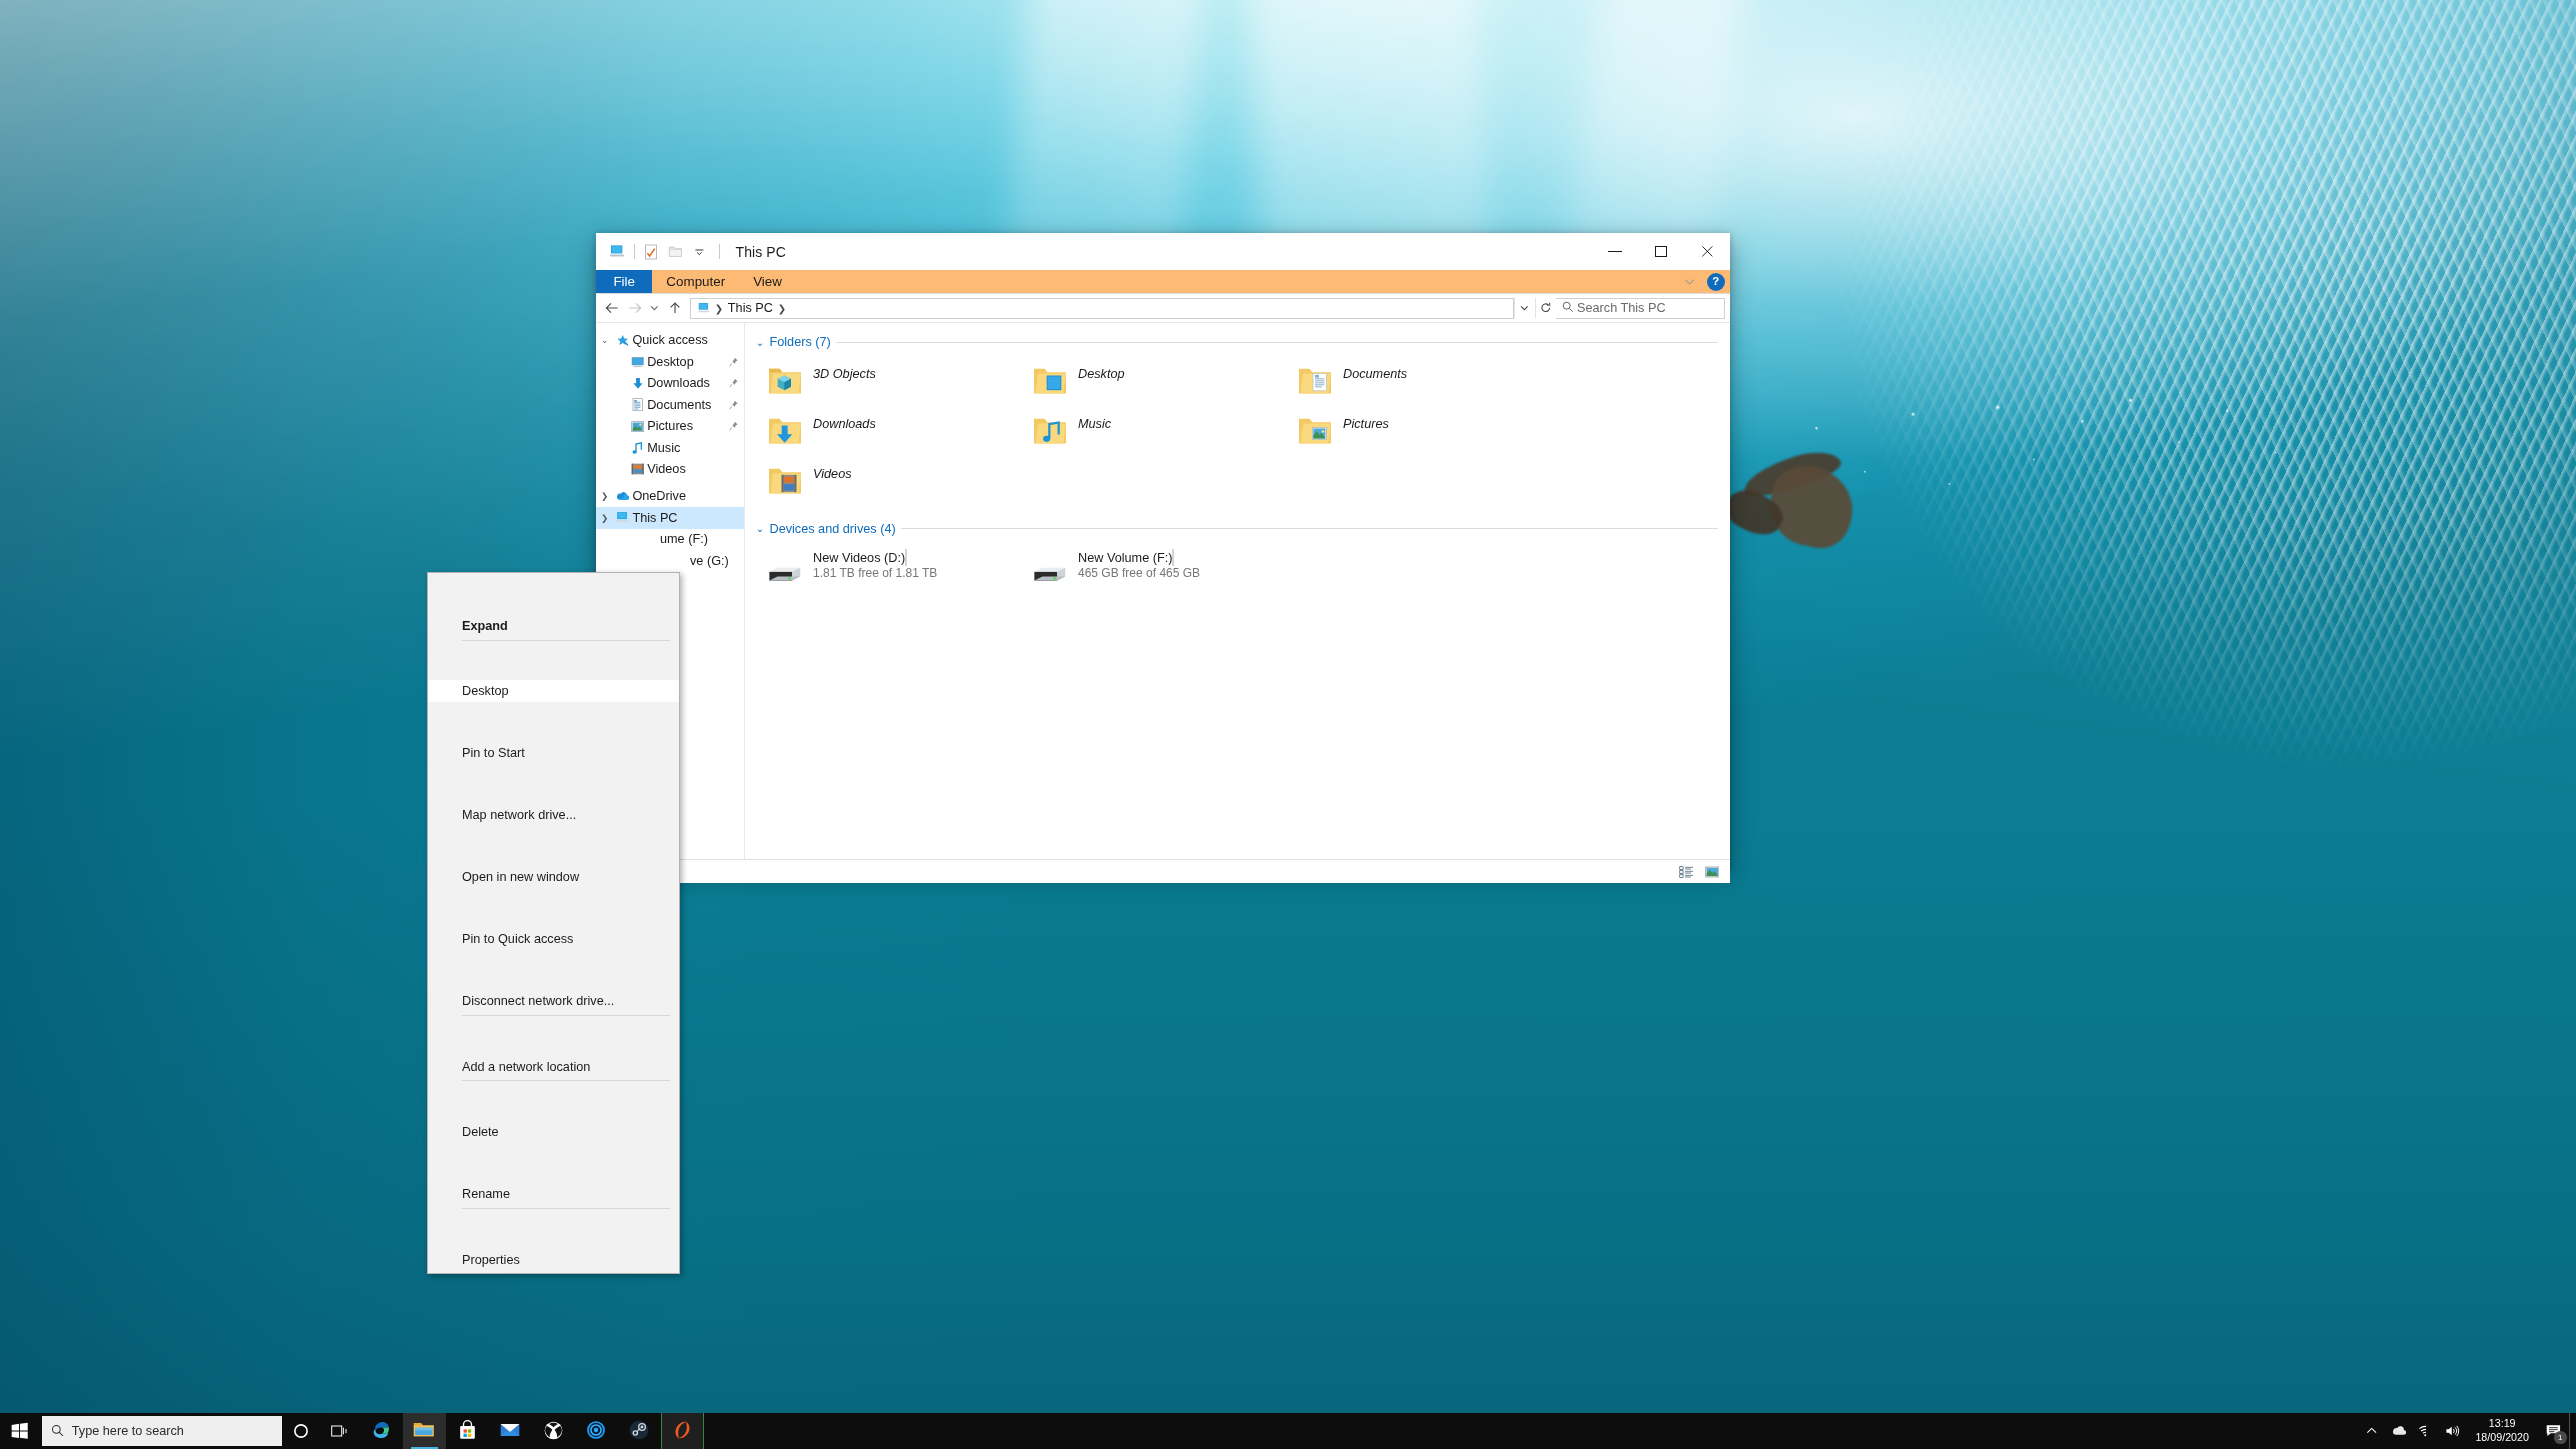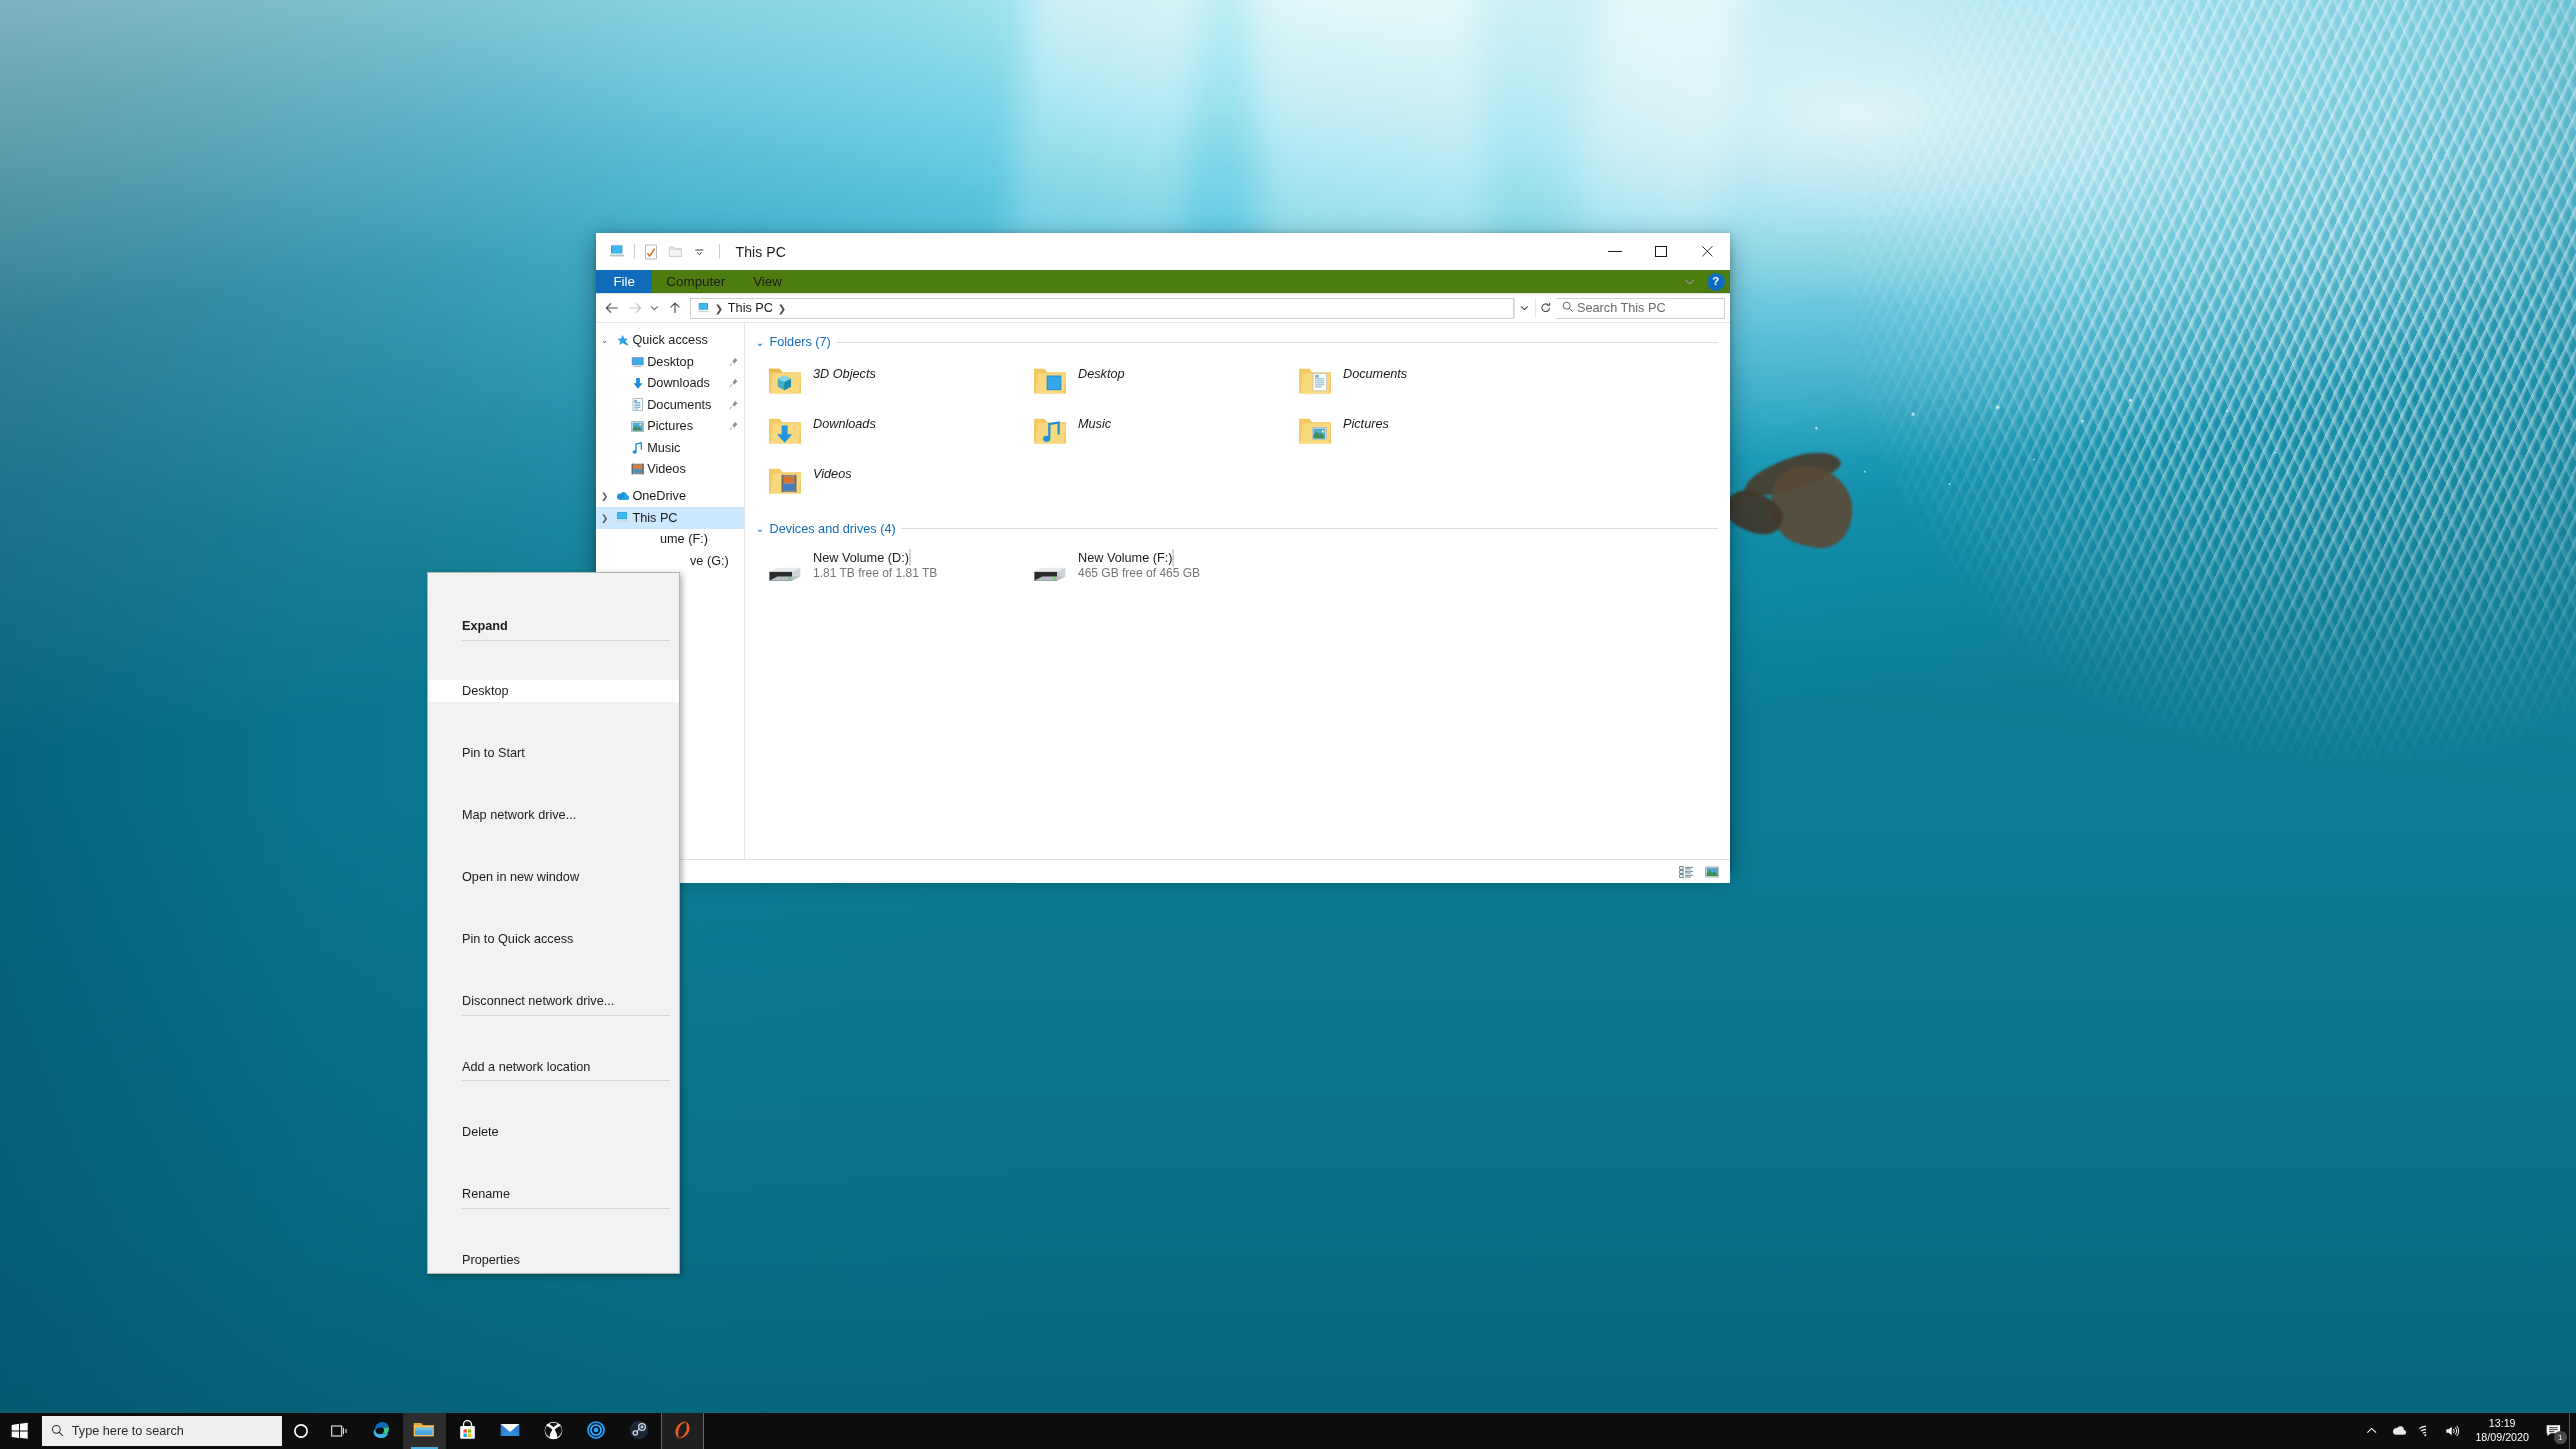--- a/index.html
+++ b/index.html
@@ -147,21 +147,21 @@
   }
   .wc-min { width: 14.8px; height: 1.1px; background: #1b1b1b; }
   .wc-max { width: 11.4px; height: 11.4px; border: 1.1px solid #1b1b1b; }
 
   
   .ribbon {
     height: 24px;
     display: flex; align-items: stretch;
     border-bottom: 0.7px solid #dcdcdc;
     position: relative;
-    background: #4d7c0f;
+    background: #fdba74;
   }
   .rtab {
     display: flex; align-items: center;
     padding: 0 14px;
     font-size: 13.4px;
     color: #1b1b1b;
   }
   .rtab.file {
     background: #0f6cbd; color: #fff;
     padding: 0 17.4px;
@@ -815,21 +815,21 @@
           <span class="tile-ico">
             <svg width="43" height="35" viewBox="0 0 64 52">
               <path d="M8 31l12-6h34l-12 6z" fill="#e8ecee"></path>
               <path d="M8 31h34v13H8z" fill="#2b2b2b"></path>
               <path d="M42 31l12-6v13l-12 6z" fill="#cdd3d7"></path>
               <path d="M8 44h34l12-6H20z" fill="#b8bfc4"></path>
               <circle cx="38" cy="41" r="1.8" fill="#49d84a"></circle>
             </svg>
           </span>
           <span class="drv-body">
-            <span class="drv-name">New Volume (D:)</span>
+            <span class="drv-name">New Videos (D:)</span>
             <span class="drv-bar"><span class="drv-fill" style="width:0%"></span></span>
             <span class="drv-free">1.81 TB free of 1.81 TB</span>
           </span>
         </div>
 
         <div class="tile drv-tile">
           <span class="tile-ico">
             <svg width="43" height="35" viewBox="0 0 64 52">
               <path d="M8 31l12-6h34l-12 6z" fill="#e8ecee"></path>
               <path d="M8 31h34v13H8z" fill="#2b2b2b"></path>

